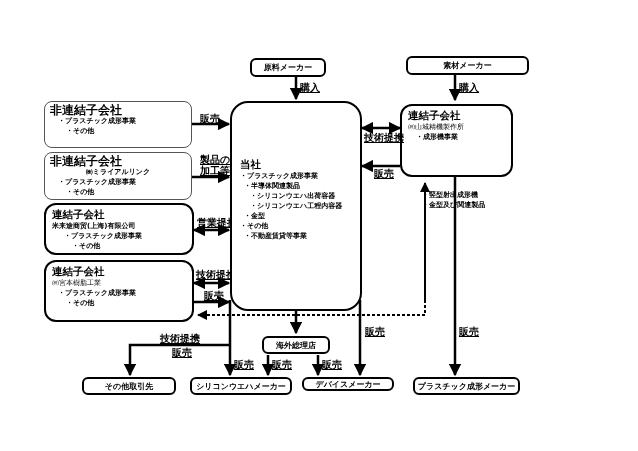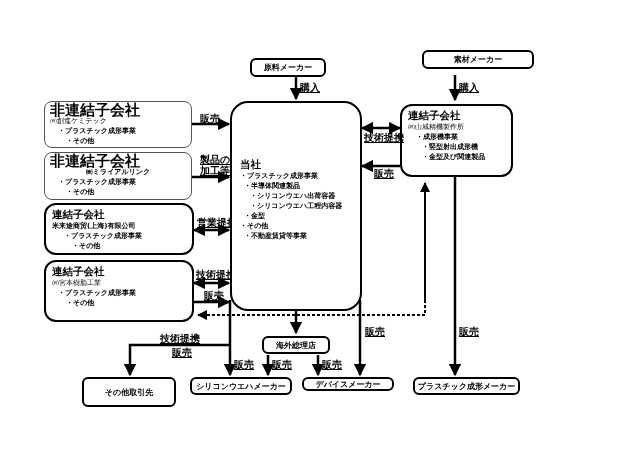--- a/index.html
+++ b/index.html
@@ -2,21 +2,21 @@
 <html><head>
 <meta charset="utf-8">
 <style>
   html, body { margin:0; padding:0; background:#ffffff; }
   body { width:638px; height:451px; position:relative; overflow:hidden;
          font-family:"DejaVu Sans", sans-serif; color:#000; }
   .box { position:absolute; border:1.5px solid #000; border-radius:8px; background:#fff; box-sizing:border-box; }
   .thin { border-width:1px; border-color:#555; }
   .thick { border-width:2.5px; border-radius:12px; }
   .pill { border:2px solid #000; border-radius:6px; display:flex; align-items:center; justify-content:center; font-size:8px; font-weight:bold; }
-  .ttl { font-size:15px; font-weight:bold; line-height:12px; }
+  .ttl { font-size:12px; font-weight:bold; line-height:12px; }
   .ttl-lg { font-size:10.5px; font-weight:bold; line-height:13px; }
   .ln { font-size:7px; font-weight:bold; line-height:10px; white-space:nowrap; }
   .lbl { position:absolute; font-size:10px; font-weight:bold; white-space:nowrap; line-height:9px;text-decoration:underline; }
   svg.lines { position:absolute; left:0; top:0; }
 </style>
 </head>
 <body>
 
 <svg class="lines" width="638" height="451">
   <defs>
@@ -53,27 +53,26 @@
     <line x1="360" y1="300" x2="360" y2="375" marker-end="url(#ah)"></line>
 
     <line x1="455" y1="177" x2="455" y2="375" marker-end="url(#ah)"></line>
   </g>
 
   <polyline points="425,185 425,315 198,315" stroke="#000" stroke-width="2" stroke-dasharray="3,2" fill="none" marker-end="url(#ah)"></polyline>
   <line x1="425" y1="300" x2="425" y2="183" stroke="#000" stroke-width="2" stroke-dasharray="3,2" marker-end="url(#ah)"></line>
 </svg>
 
 <div class="box pill" style="left:250px;top:58px;width:76px;height:19px;">原料メーカー</div>
-<div class="box pill" style="left:406px;top:50px;width:112px;height:19px;margin-left:16px;">素材メーカー</div>
+<div class="box pill" style="left:406px;top:56px;width:123px;height:19px;">素材メーカー</div>
 <div class="lbl" style="left:300px;top:83px;">購入</div>
 <div class="lbl" style="left:459px;top:83px;">購入</div>
 
 <div class="box thin" style="left:44px;top:101px;width:148px;height:47px;padding:2px 5px;">
   <div class="ttl">非連結子会社</div>
-  <div class="ln" style="font-weight:normal;">㈲創進ケミテック</div>
   <div class="ln" style="padding-left:8px;">・プラスチック成形事業</div>
   <div class="ln" style="padding-left:16px;">・その他</div>
 </div>
 <div class="lbl" style="left:200px;top:114px;">販売</div>
 
 <div class="box thin" style="left:44px;top:152px;width:148px;height:48px;padding:2px 5px;">
   <div class="ttl">非連結子会社</div>
   <div class="ln" style="font-weight:bold;text-align:center;">㈱ミライアルリンク</div>
   <div class="ln" style="padding-left:8px;">・プラスチック成形事業</div>
   <div class="ln" style="padding-left:16px;">・その他</div>
@@ -106,29 +105,29 @@
   <div class="ln" style="padding-left:10px;">・シリコンウエハ工程内容器</div>
   <div class="ln" style="padding-left:4px;">・金型</div>
   <div class="ln">・その他</div>
   <div class="ln" style="padding-left:4px;">・不動産賃貸等事業</div>
 </div>
 
 <div class="box thick" style="left:400px;top:104px;width:113px;height:73px;padding:3px 6px;">
   <div class="ttl-lg">連結子会社</div>
   <div class="ln" style="font-weight:normal;">㈱山城精機製作所</div>
   <div class="ln" style="padding-left:8px;">・成形機事業</div>
-  <div class="ln" style="padding-left:14px;">・竪型射出成形機</div>
+  <div class="ln" style="padding-left:14px;margin-top:48px;">・竪型射出成形機</div>
   <div class="ln" style="padding-left:14px;">・金型及び関連製品</div>
 </div>
 <div class="lbl" style="left:364px;top:133px;">技術提携</div>
 <div class="lbl" style="left:374px;top:169px;">販売</div>
 
 <div class="box pill" style="left:262px;top:336px;width:68px;height:18px;">海外総理店</div>
 
-<div class="box pill" style="left:82px;top:377px;width:94px;height:30px;">その他取引先</div>
+<div class="box pill" style="left:82px;top:377px;width:94px;height:18px;">その他取引先</div>
 <div class="box pill" style="left:190px;top:377px;width:102px;height:18px;">シリコンウエハメーカー</div>
 <div class="box pill" style="left:302px;top:377px;width:92px;height:14px;">デバイスメーカー</div>
 <div class="box pill" style="left:413px;top:377px;width:107px;height:18px;">プラスチック成形メーカー</div>
 
 <div class="lbl" style="left:160px;top:334px;">技術提携</div>
 <div class="lbl" style="left:172px;top:348px;">販売</div>
 <div class="lbl" style="left:234px;top:360px;">販売</div>
 <div class="lbl" style="left:272px;top:360px;">販売</div>
 <div class="lbl" style="left:322px;top:360px;">販売</div>
 <div class="lbl" style="left:365px;top:327px;">販売</div>

